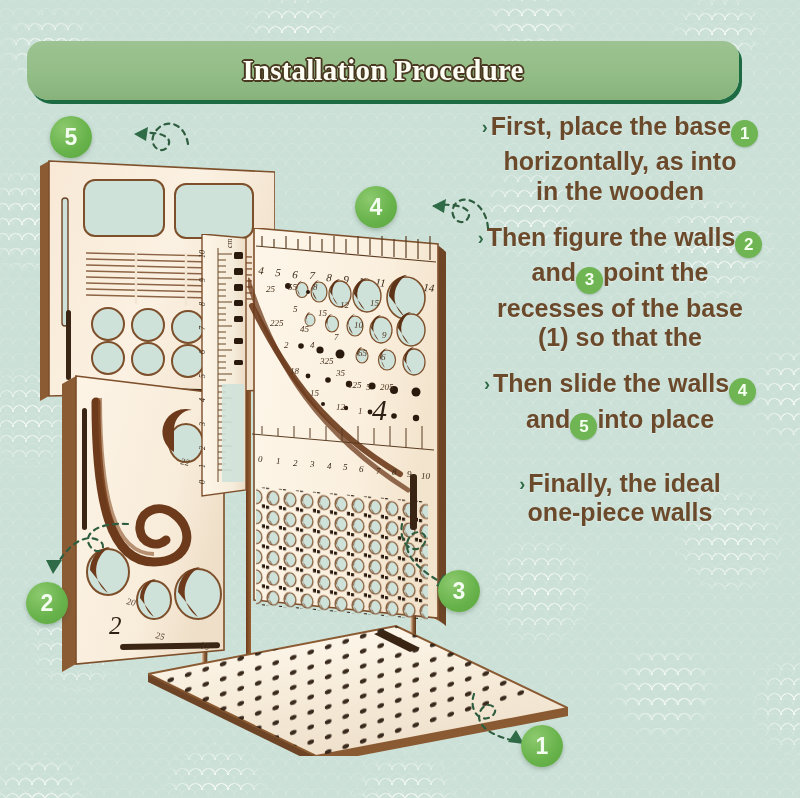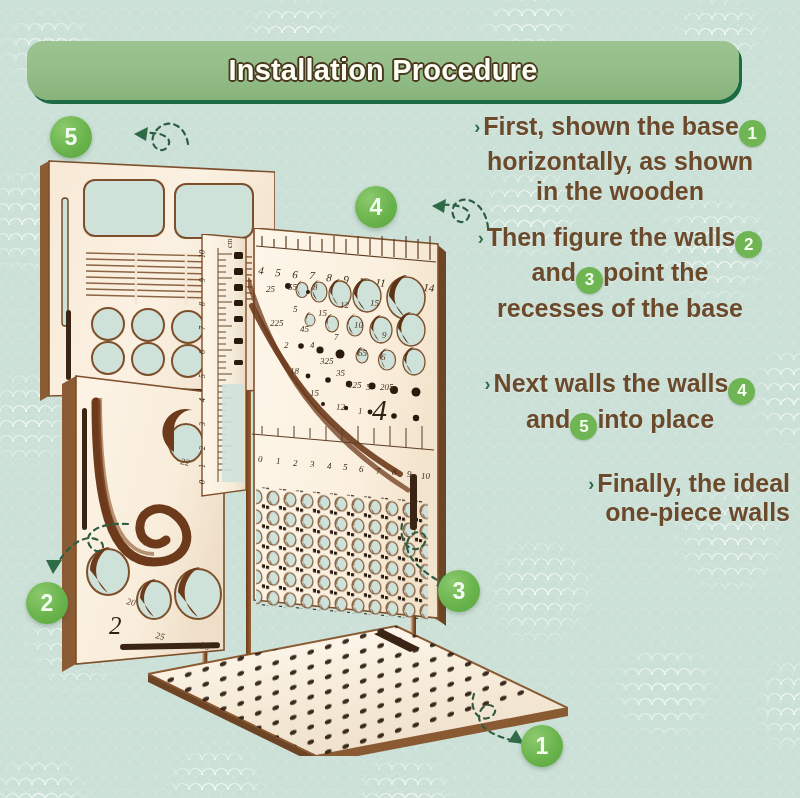--- a/index.html
+++ b/index.html
@@ -51,20 +51,21 @@
   #banner-title {
     font-size:29px;
     font-weight:700;
     letter-spacing:0.2px;
     color:#fdfff4;
     text-shadow:
       -1.4px -1.4px 0 #4a3a22, 1.4px -1.4px 0 #4a3a22,
       -1.4px 1.4px 0 #4a3a22, 1.4px 1.4px 0 #4a3a22,
        0 -1.8px 0 #4a3a22, 0 1.8px 0 #4a3a22,
       -1.8px 0 0 #4a3a22, 1.8px 0 0 #4a3a22;
+    font-family: Liberation Serif, serif;
   }
 
   
   #steps {
     position:absolute;
     left:450px; top:112px;
     width:340px;
     z-index:5;
   }
   .step {
@@ -580,35 +581,35 @@
   <span>1</span>
 </div>
 
 <div id="banner">
   <div id="banner-title">Installation Procedure</div>
 </div>
 
 <div id="steps">
 
   <div class="step">
-    <span class="chev">›</span><span>First, shown the base</span><span class="inline-badge">1</span><br>
-    <span>horizontally, as shown</span><br>
+    <span class="chev">›</span><span>First, place the base</span><span class="inline-badge">1</span><br>
+    <span>horizontally, as into</span><br>
     <span>in the wooden</span>
   </div>
 
   <div class="step">
     <span class="chev">›</span><span>Then figure the walls</span><span class="inline-badge">2</span><br>
     <span>and</span><span class="inline-badge">3</span><span>point the</span><br>
     <span>recesses of the base</span><br>
-    <br>
+    <span>(1) so that the</span><br>
   </div>
 
   <div class="step">
-    <span class="chev">›</span><span>Next walls the walls</span><span class="inline-badge">4</span><br>
+    <span class="chev">›</span><span>Then slide the walls</span><span class="inline-badge">4</span><br>
     <span>and</span><span class="inline-badge">5</span><span>into place</span>
   </div>
 
-  <div class="step" style="margin-top:29px;text-align:right;">
+  <div class="step" style="margin-top:29px;">
     <span class="chev">›</span><span>Finally, the ideal</span><br>
     <span>one-piece walls</span><br>
   </div>
 
 </div>
 
 </body></html>

